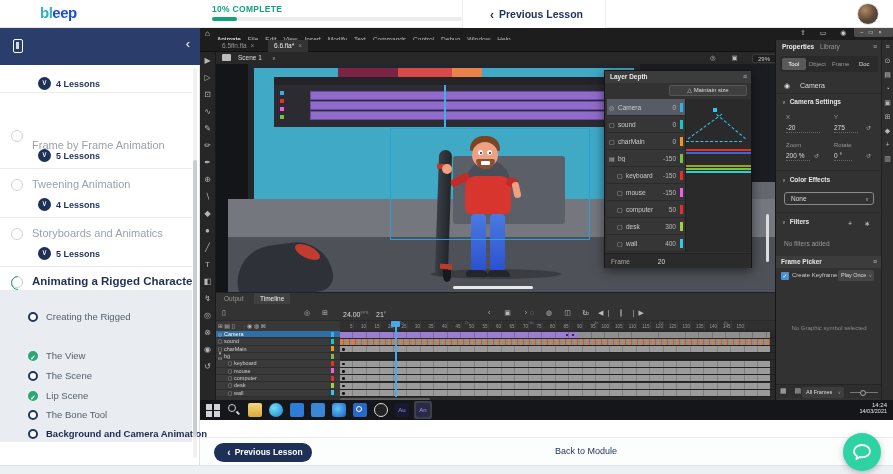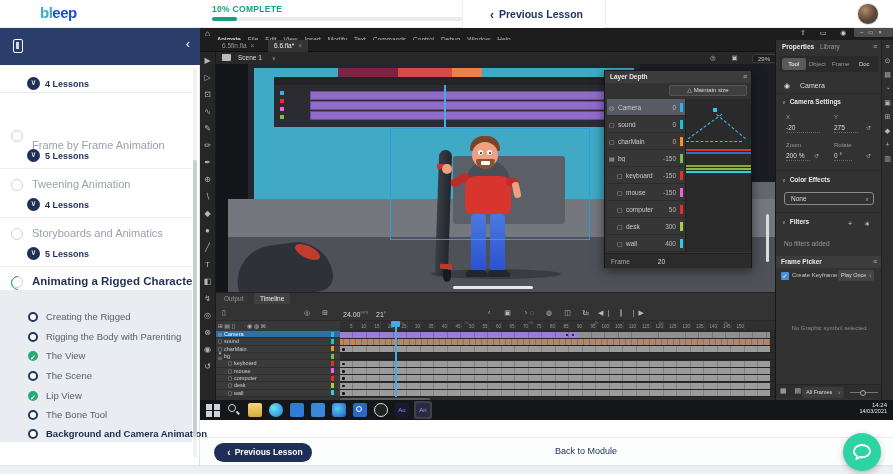--- a/index.html
+++ b/index.html
@@ -24,21 +24,21 @@
   #sb-header{position:absolute;left:0;top:0;width:200px;height:37px;background:#2b3e6b;color:#fff;}
   #sb-book{position:absolute;left:13px;top:11px;width:10px;height:14px;border:1.5px solid #fff;border-radius:2px;}
   #sb-book:after{content:"";position:absolute;left:2px;top:2px;width:3px;height:7px;background:#fff;opacity:.8;}
   #sb-title{position:absolute;left:32px;top:9px;font-family:"Liberation Serif",serif;font-size:13.5px;font-weight:bold;}
   #sb-collapse{position:absolute;left:179px;top:8px;width:18px;height:18px;border-radius:50%;background:#2b3e6b;color:#fff;font-size:13px;line-height:16px;text-align:center;cursor:pointer;}
   .mod-title{position:absolute;left:32px;font-size:11px;color:#9aa2ac;white-space:nowrap;}
   .mod-title.active{font-weight:bold;color:#1f3158;font-size:11.5px;}
   .mod-circle{position:absolute;left:11px;width:12px;height:12px;border:1.5px solid #cfd3d9;border-radius:50%;background:#fff;}
   .mod-circle.progress{border-color:#c9cdd3;}
   .mod-circle.progress:before{content:"";position:absolute;left:-1.5px;top:-1.5px;width:12px;height:12px;border-radius:50%;border:1.5px solid transparent;border-top-color:#2aa873;border-left-color:#2aa873;transform:rotate(-45deg);}
-  .badge{position:absolute;left:27px;height:13px;}
+  .badge{position:absolute;left:38px;height:13px;}
   .badge .bicon{display:inline-block;width:13px;height:13px;border-radius:50%;background:#1e3057;color:#fff;font-size:8px;line-height:12px;text-align:center;vertical-align:middle;}
   .badge .btxt{font-size:9px;font-weight:bold;color:#1e3057;margin-left:5px;vertical-align:middle;}
   .divider{position:absolute;left:0;width:192px;height:1px;background:#ececec;}
   #subpanel{position:absolute;left:0;top:262px;width:192px;height:152px;background:#e9ecf1;}
   .sub-item{position:absolute;left:28px;height:12px;white-space:nowrap;}
   .sub-circle{display:inline-block;width:10px;height:10px;border:2px solid #22345c;border-radius:50%;background:#fff;vertical-align:middle;}
   .sub-circle.done{border-color:#2aa873;background:#2aa873;color:#fff;font-size:7px;line-height:10px;text-align:center;font-weight:bold;}
   .sub-label{font-size:9.5px;color:#55606d;margin-left:8px;vertical-align:middle;}
   .sub-label.current{font-weight:bold;color:#1b2b4d;}
   #sb-scroll{position:absolute;left:193px;top:40px;width:4px;height:390px;background:#f1f1f1;border-radius:2px;}
@@ -262,24 +262,23 @@
         <div class="mod-circle" style="top: 200px;"></div>
         <div class="mod-title" style="top: 199px;">Storyboards and Animatics</div>
         <div class="badge" style="top: 216px;"><span class="bicon">∨</span><span class="btxt">5 Lessons</span></div>
         <div class="divider" style="top: 238px;"></div>
         <div class="mod-circle progress" style="top: 248px;"></div>
         <div class="mod-title active" style="top: 247px;">Animating a Rigged Character</div>
         <div class="badge" style="top: 265px;"><span class="bicon">∧</span><span class="btxt">7 Lessons</span></div>
       </div>
     <div id="subpanel">
         <div class="sub-item" style="top: 17px;"><span class="sub-circle"></span><span class="sub-label">Creating the Rigged</span></div>
-        <div class="sub-item" style="top: 37px;"><span class="sub-circle"></span><span class="sub-label">Rigging the Body with Parenting</span></div>
         <div class="sub-item" style="top: 56px;"><span class="sub-circle done">✓</span><span class="sub-label">The View</span></div>
         <div class="sub-item" style="top: 76px;"><span class="sub-circle"></span><span class="sub-label">The Scene</span></div>
-        <div class="sub-item" style="top: 96px;"><span class="sub-circle done">✓</span><span class="sub-label">Lip View</span></div>
+        <div class="sub-item" style="top: 96px;"><span class="sub-circle done">✓</span><span class="sub-label">Lip Scene</span></div>
         <div class="sub-item" style="top: 115px;"><span class="sub-circle"></span><span class="sub-label">The Bone Tool</span></div>
         <div class="sub-item" style="top: 134px;"><span class="sub-circle"></span><span class="sub-label current">Background and Camera Animation</span></div>
       </div>
     <div id="sb-scroll">
         <div id="sb-thumb"></div>
       </div>
   </div>
 
   <div id="video">
     <div id="menubar">

